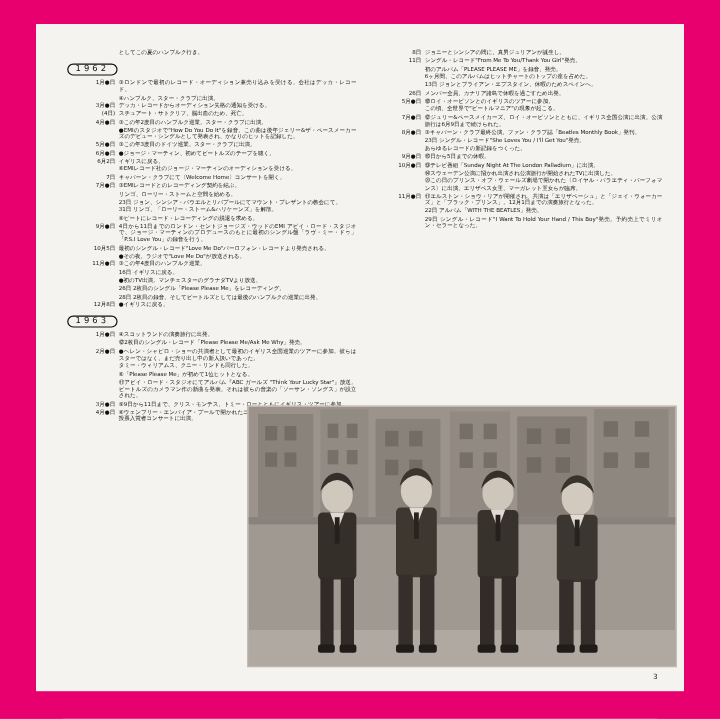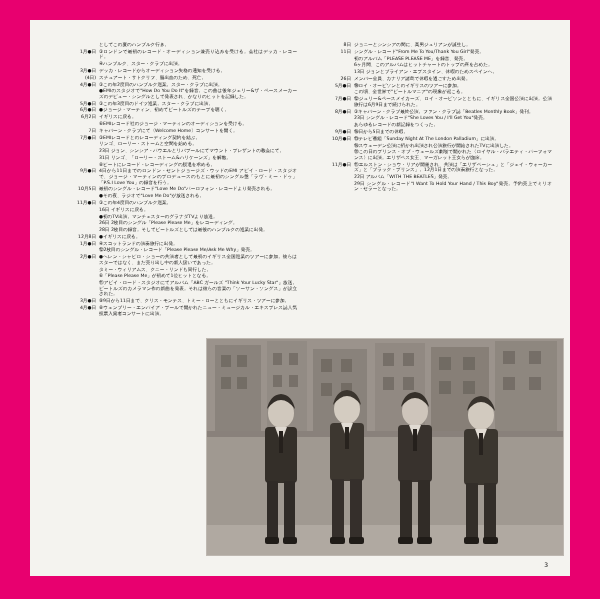--- a/index.html
+++ b/index.html
@@ -93,20 +93,26 @@
 <div class="page">
   <div class="inner">
     <div class="cols">
 
       <div class="col">
         <div class="entry">
           <div class="date"></div>
           <div class="body">としてこの夏のハンブルク行き。</div>
         </div>
 
+        <div class="yearrow">
+          <div class="date">
+            <span class="yearbadge">1962</span>
+          </div>
+          <div class="body"></div>
+        </div>
 
         <div id="left-entries">
             <div class="entry">
               <div class="date">1月●日</div>
               <div class="body">③ロンドンで最初のレコード・オーディション兼売り込みを受ける。会社はデッカ・レコード。</div>
             </div>
             <div class="entry">
               <div class="date"></div>
               <div class="body">④ハンブルク、スター・クラブに出演。</div>
             </div>
@@ -197,20 +203,26 @@
             <div class="entry">
               <div class="date"></div>
               <div class="body">28日 2枚目の録音。そしてビートルズとしては最後のハンブルクの巡業に出発。</div>
             </div>
             <div class="entry">
               <div class="date">12月8日</div>
               <div class="body">●イギリスに戻る。</div>
             </div>
           </div>
 
+        <div class="yearrow">
+          <div class="date">
+            <span class="yearbadge">1963</span>
+          </div>
+          <div class="body"></div>
+        </div>
 
         <div id="left-entries2">
             <div class="entry">
               <div class="date">1月●日</div>
               <div class="body">④スコットランドの演奏旅行に出発。</div>
             </div>
             <div class="entry">
               <div class="date"></div>
               <div class="body">⑫2枚目のシングル・レコード「Please Please Me/Ask Me Why」発売。</div>
             </div>

